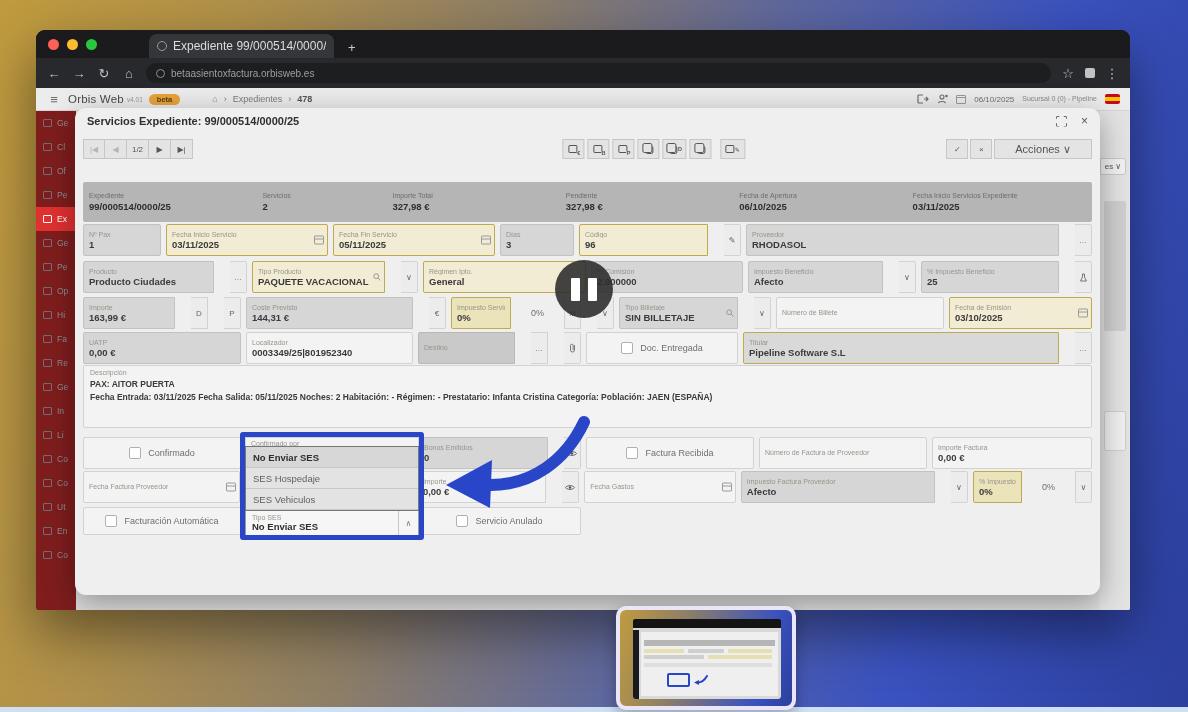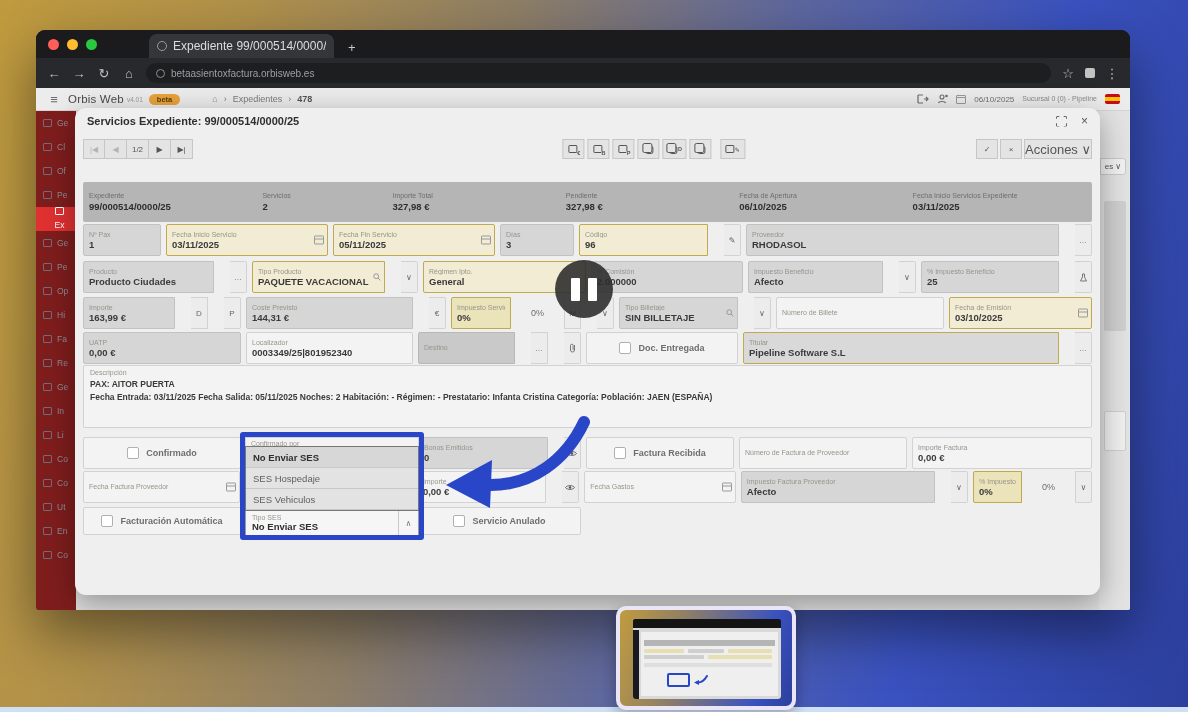--- a/index.html
+++ b/index.html
@@ -38,21 +38,21 @@
   .crumb.b { font-weight:bold; color:#555; }
   #hdr-right { margin-left:auto; display:flex; align-items:center; gap:8px; }
   #hdr-right .date { font-size:8px; color:#6e6e6e; }
   .sucursal { font-size:7px; color:#8a8a8a; text-align:right; line-height:1.1;}
   .flag { width:15px; height:10px; border-radius:2px; overflow:hidden; background:linear-gradient(180deg,#c60b1e 0 27%,#ffc400 27% 73%,#c60b1e 73% 100%); }
 
   
   #sidebar { position:absolute; left:0; top:23px; bottom:0; width:40px; background:#7f1d1d; overflow:hidden; }
   .sb-item { height:24px; display:flex; align-items:center; gap:5px; padding-left:7px; color:#8d8d96; font-size:8.5px; white-space:nowrap;}
   .sb-item .sb-ic { width:9px; height:8px; border:1px solid #6f6f79; border-radius:1px; flex:none;}
-  .sb-item.active { background:#e03131; color:#fff;flex-direction:column; }
+  .sb-item.active { background:#e03131; color:#fff; }
   .sb-item.active .sb-ic { border-color:#fff; }
 
   
   #behind-right { position:absolute; right:0; top:23px; width:31px; bottom:0; background:#e3e3e3; }
   .br-btn { position:absolute; right:4px; top:47px; width:26px; height:17px; background:#f2f2f2; border:1px solid #c9c9c9; border-radius:0 3px 3px 0; font-size:8px; color:#555; display:flex; align-items:center; gap:2px; justify-content:center;}
   .br-block { position:absolute; right:4px; background:#cfcfcf; border-radius:2px; }
 
   
   #modal { position:absolute; left:39px; top:20px; width:1025px; height:487px; background:#efefef; border-radius:11px;
     box-shadow:0 8px 30px rgba(0,0,0,.35); }
@@ -68,21 +68,21 @@
   .tbtn { height:20px; min-width:22px; background:#e4e4e4; border:1px solid #c6c6c6; display:flex; align-items:center; justify-content:center; font-size:8px; color:#555; padding:0 4px;}
   .tbtn.dis { color:#b5b5b5; }
   .tgroup { display:flex; }
   .tgroup .tbtn + .tbtn { border-left:none; }
   .mid-icons { position:absolute; left:50%; transform:translateX(-14%); display:flex; gap:3px; }
   .ic-shape { width:9px; height:8px; border:1.3px solid #555; border-radius:1px; position:relative; }
   .ic-shape .sub { position:absolute; right:-4px; bottom:-4px; font-size:5.5px; font-weight:bold; color:#555; background:#e4e4e4; line-height:1;}
   .ic-copy { width:8px; height:8px; border:1.3px solid #555; border-radius:2px; position:relative; margin:2px 0 0 2px;}
   .ic-copy:before { content:""; position:absolute; left:-4px; top:-4px; width:8px; height:8px; border:1.3px solid #555; border-radius:2px; background:#e4e4e4;}
   .right-btns { margin-left:auto; display:flex; gap:2px; }
-  .acciones { font-size:13px; padding:0 0;text-align:right; }
+  .acciones { font-size:11px; padding:0 20px;text-align:right; }
 
   
   #summary { position:absolute; left:8px; right:8px; top:74px; height:40px; background:#b5b5b5; border-radius:2px; display:flex; padding:4px 6px; }
   .sum-item { flex:1; display:flex; flex-direction:column; justify-content:center; gap:2px; }
   .sum-item .lbl { font-size:7px; color:#6d6d68; }
   .sum-item .val { font-size:9.5px; font-weight:bold; color:#2e2e2e; }
 
   
   .frow { position:absolute; left:8px; right:8px; height:32px; display:flex; gap:5px; }
   .fld { background:#f3f3f3; border:1px solid #d2d2d2; border-radius:2px; padding:2px 5px; display:flex; flex-direction:column; justify-content:center; gap:1px; overflow:hidden; position:relative;}
@@ -92,21 +92,21 @@
   .fld.gray2 { background:#c9c9c9; border-color:#b8b8b8; }
   .fld.yellow { background:#f1ecd3; border:1px solid #bfab4d; }
   .fld.yellow2 { background:#ebe3ba; border:1px solid #bfab4d; }
   .fld.ygray { background:#d9d9d9; border:1.5px solid #bfab4d; }
   .grp { display:flex;gap:16px; }
   .grp .fld { border-radius:2px 0 0 2px; }
   .ad { width:17px; background:#ececec; border:1px solid #d2d2d2; border-left:none; display:flex; align-items:center; justify-content:center; font-size:8px; color:#666; flex:none;}
   .ad.last { border-radius:0 2px 2px 0; }
   .inad { position:absolute; right:3px; top:50%; transform:translateY(-50%); color:#8c8c8c; font-size:8px; display:flex; align-items:center;}
   .sfx { align-self:center; font-size:9px; color:#6e6e6e; padding:0 4px; white-space:nowrap;}
-  .chk { flex-direction:row; align-items:center; gap:7px; padding:0 0;font-weight:bold; }
+  .chk { flex-direction:row; align-items:center; gap:7px; padding:0 0; }
   .cbx { width:12px; height:12px; background:#fff; border:1px solid #b0b0b0; border-radius:2px; flex:none;}
   .chk .clab { font-size:9px; color:#6e6e6e; white-space:nowrap;}
   .cal { width:10px; height:9px; border:1.2px solid #999; border-radius:1px; position:relative;}
   .cal:before { content:""; position:absolute; left:0; right:0; top:1.5px; height:1.2px; background:#999;}
   svg.mini { display:block; }
 
   
   #desc { position:absolute; left:8px; right:8px; top:257px; height:63px; background:#f3f3f3; border:1px solid #d2d2d2; border-radius:2px; padding:3px 6px;}
   #desc .lbl { font-size:7px; color:#98948a; }
   #desc .dline { font-size:8.5px; font-weight:bold; color:#3a3a3a; margin-top:3px; white-space:nowrap; overflow:hidden;}
@@ -558,21 +558,21 @@
                 <span class="lbl">Bonos Emitidos</span>
                 <span class="val">0</span>
               </div>
             <div class="ad last">
                 <svg class="mini" width="10" height="7" viewBox="0 0 10 7">
                   <path d="M.5 3.5C2 1 8 1 9.5 3.5 8 6 2 6 .5 3.5z" fill="none" stroke="#555" stroke-width=".9"></path>
                   <circle cx="5" cy="3.5" r="1.2" fill="#555"></circle>
                 </svg>
               </div>
           </div>
-          <div class="fld chk" style="width:148px">
+          <div class="fld chk" style="width:168px">
               <span class="cbx"></span>
               <span class="clab">Factura Recibida</span>
             </div>
           <div class="fld" style="width:168px">
               <span class="lbl">Número de Factura de Proveedor</span>
               <span class="val"></span>
             </div>
           <div class="fld" style="flex:1">
               <span class="lbl">Importe Factura</span>
               <span class="val">0,00 €</span>

